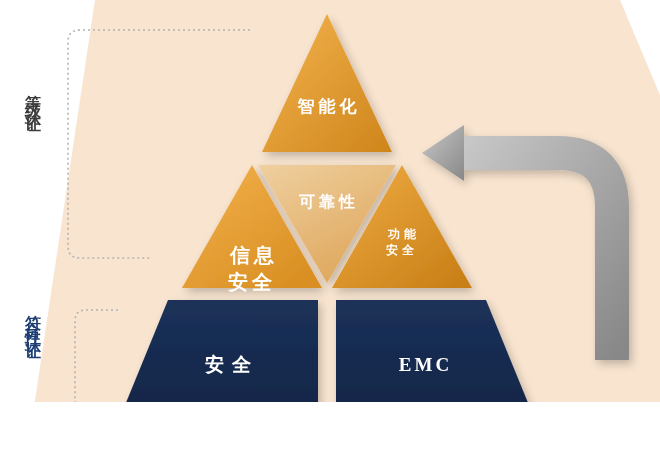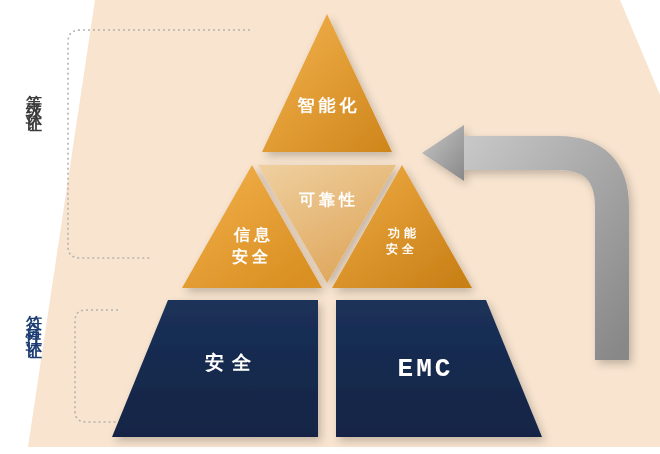--- a/index.html
+++ b/index.html
@@ -1,43 +1,43 @@
 <!DOCTYPE html>
 <html><head>
 <meta charset="utf-8">
 <style>
   html, body { margin: 0; padding: 0; background: #ffffff; }
   .stage {
     position: relative;
     width: 660px;
-    height: 454px;
+    height: 402px;
     overflow: hidden;
-    font-family: Liberation Mono, monospace;
+    font-family: Liberation Serif, serif;
     background: #ffffff;
   }
   .stage svg { position: absolute; left: 0; top: 0; }
 
   .tri-label {
     position: absolute;
     width: 140px;
     color: #ffffff;
     font-weight: bold;
     text-align: center;
     white-space: pre-line;
     letter-spacing: 4px;
     line-height: 1.35;
     text-indent: 4px; 
     pointer-events: none;
   }
   .lbl-top       { left: 257px; top: 96px;  font-size: 17px; }
   .lbl-midcenter { left: 257px; top: 191px; font-size: 16px; text-align: center; }
-  .lbl-midleft   { left: 182px; top: 226px; font-size: 16px; }
+  .lbl-midleft   { left: 182px; top: 242px; font-size: 20px; }
   .lbl-midright  { left: 332px; top: 226px; font-size: 12px; }
   .lbl-botleft   { left: 158px; top: 352px; font-size: 19px; letter-spacing: 8px; text-indent: 8px; }
-  .lbl-botright  { left: 354px; top: 352px; font-size: 26px; letter-spacing: 3px; text-indent: 3px; }
+  .lbl-botright  { left: 354px; top: 352px; font-size: 19px; letter-spacing: 3px; text-indent: 3px; }
 
   .side-label {
     position: absolute;
     writing-mode: vertical-rl;
     text-orientation: upright;
     font-weight: 600;
     letter-spacing: 7px;
     pointer-events: none;
   }
   .side-label.level      { left: 22px; top: 82px;  font-size: 16px; color: #3c3c3c; }

